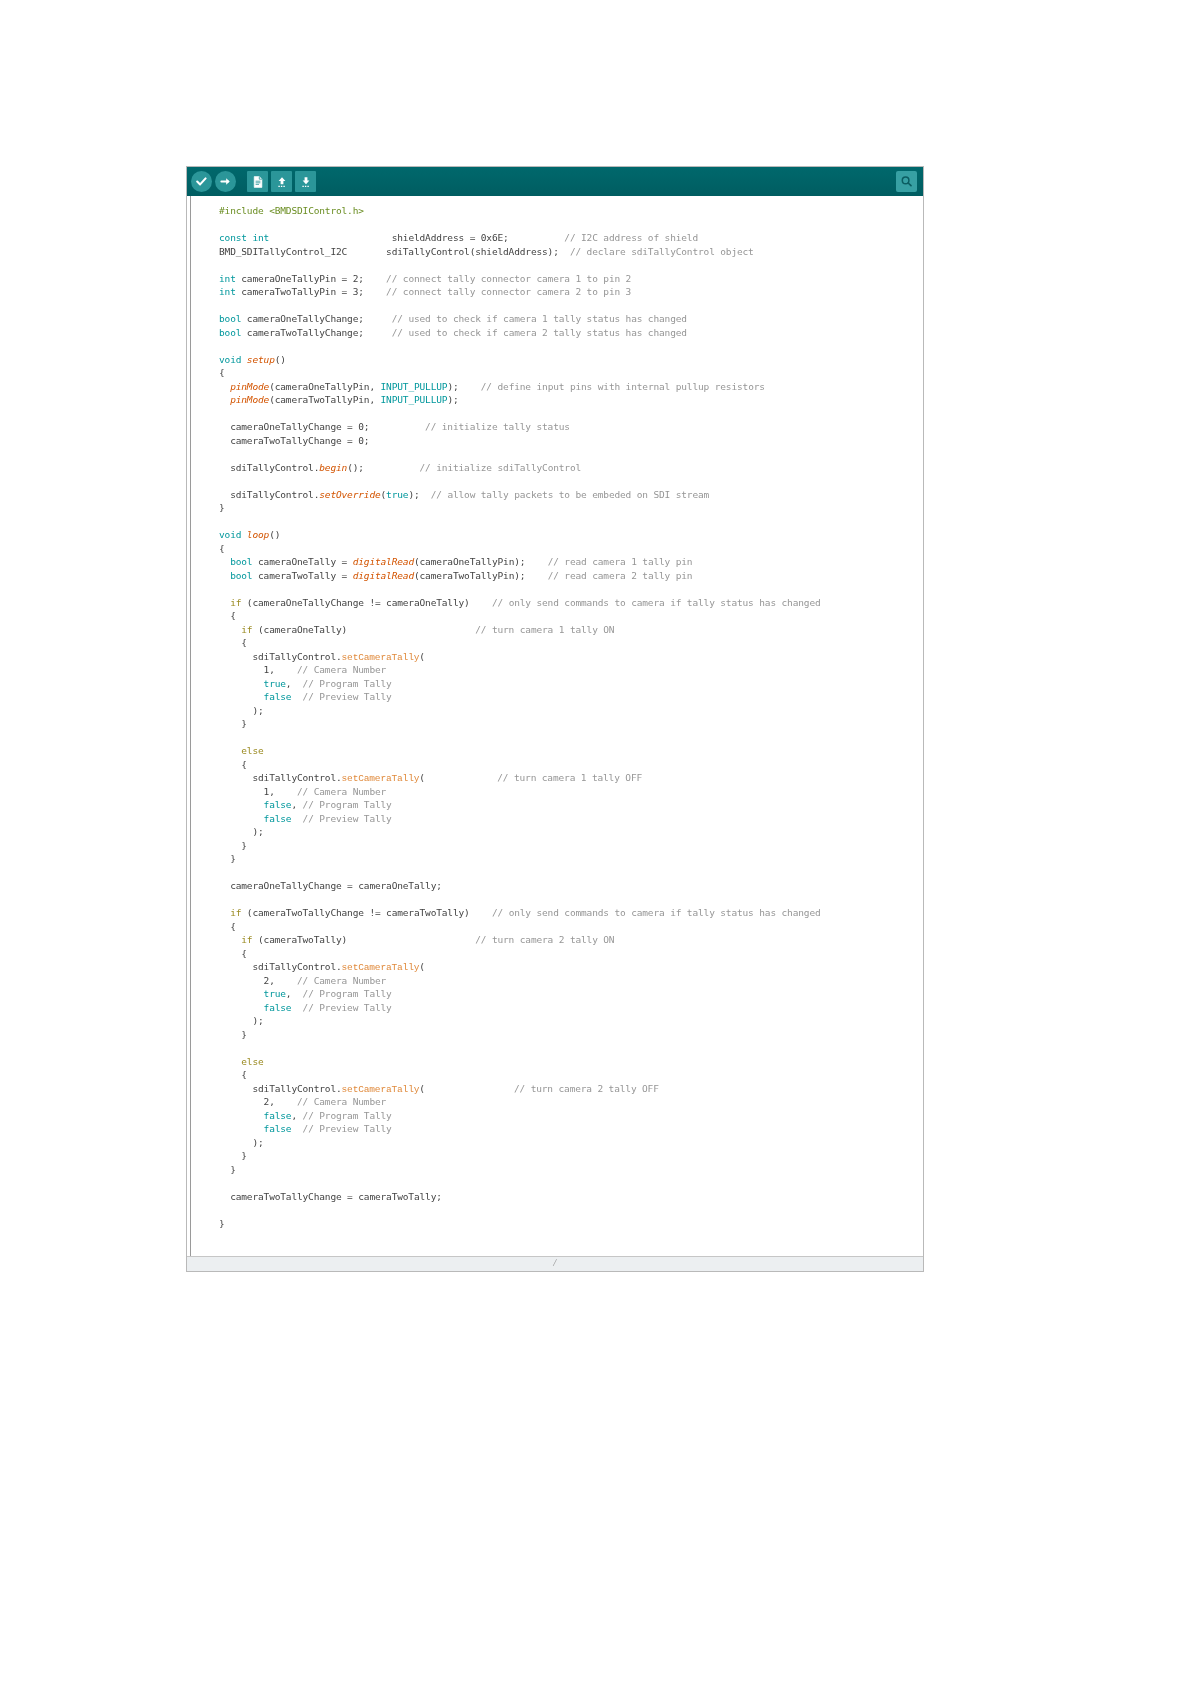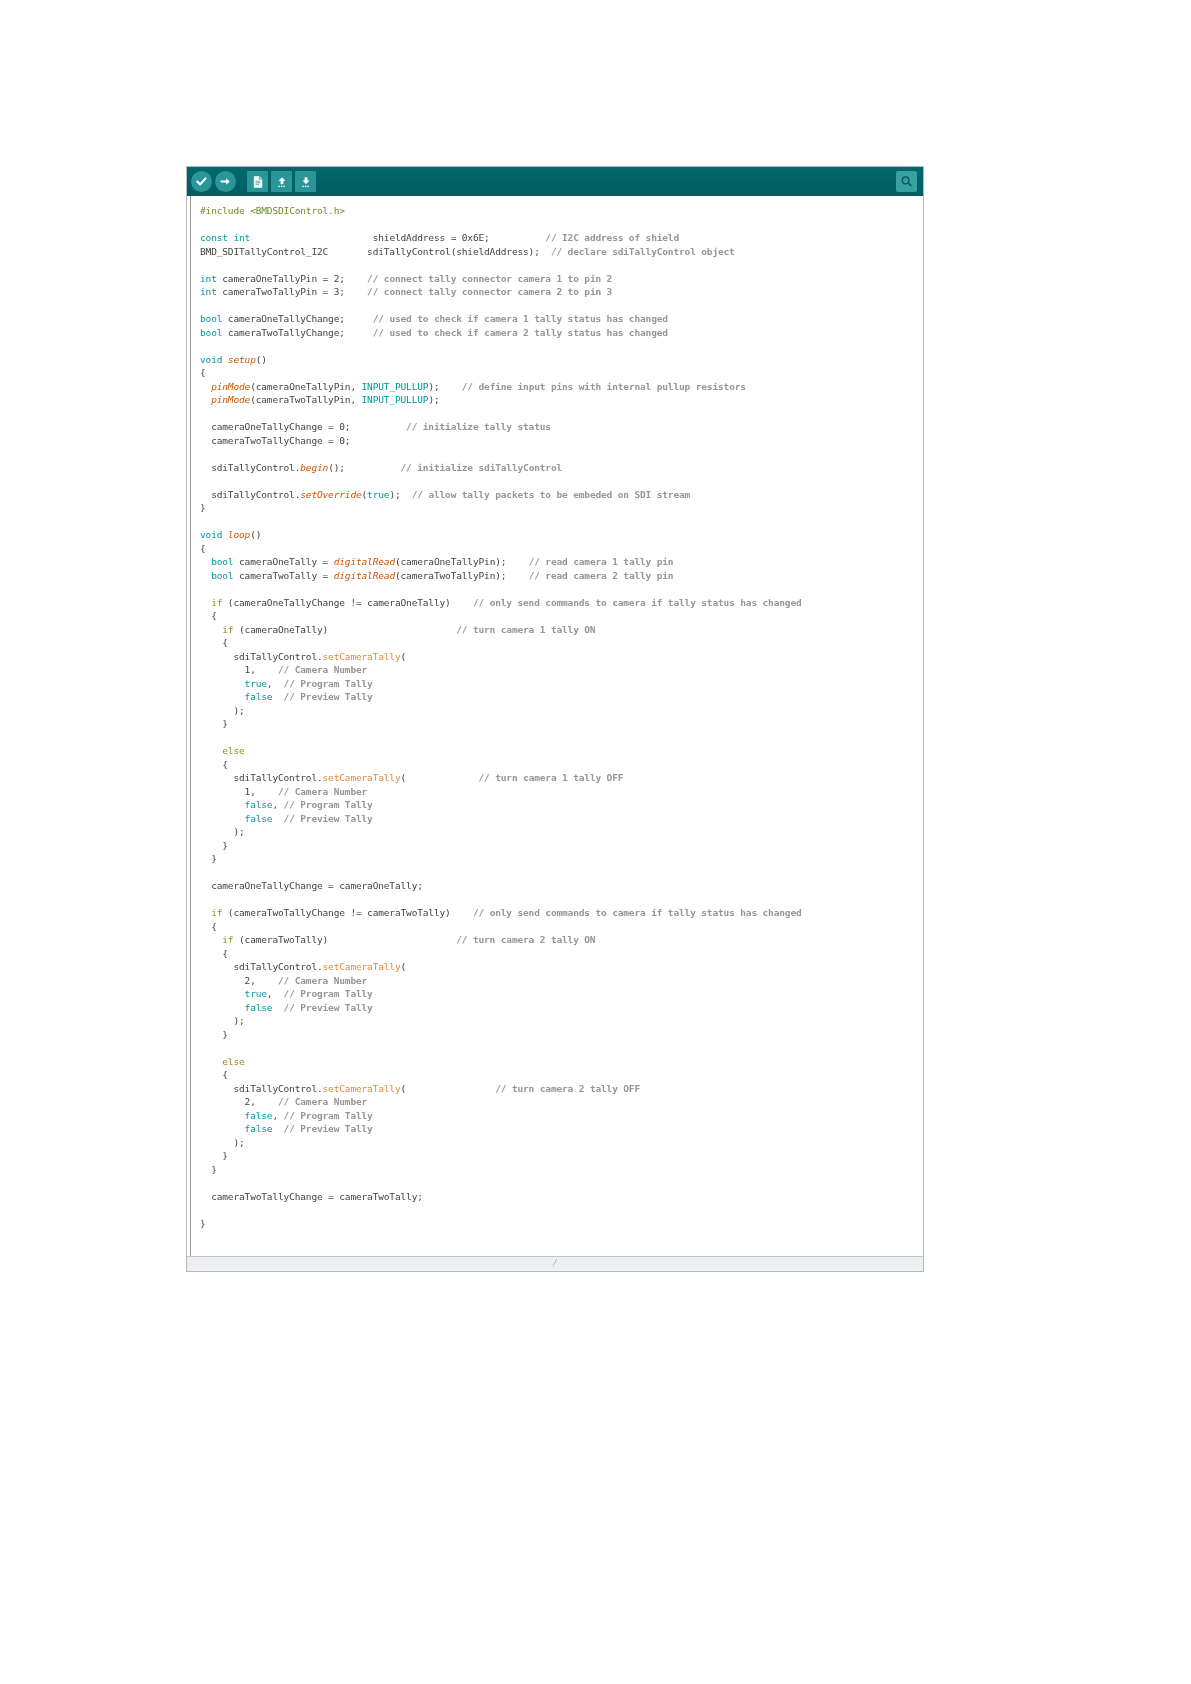--- a/index.html
+++ b/index.html
@@ -102,20 +102,21 @@
     cursor: pointer;
   }
 
   
   #editor-wrap {
     flex: 1 1 auto;
     display: flex;
     background: #ffffff;
     overflow: hidden;
     position: relative;
+    gap: 19px;
   }
   #gutter {
     width: 3px;
     background: #ffffff;
     border-right: 1px solid #9a9a9a;
     flex: none;
   }
   #code {
     flex: 1 1 auto;
     font-family: "DejaVu Sans Mono", monospace;
@@ -126,24 +127,24 @@
     white-space: pre;
     overflow: hidden;
     letter-spacing: -0.15px;
   }
   .ln { display: block; height: 13.5px; }
 
   
   .k-pre   { color: #6b8e23; }   
   .k-type  { color: #00979c; margin-top: 36px; }   
   .k-fn    { color: #d35400; font-style: italic; }   
-  .k-fn2   { color: #e08a3c; }   
+  .k-fn2   { color: #e08a3c; font-family: Liberation Mono, monospace; }   
   .k-const { color: #00979c; margin-top: 44px; }   
   .k-ctrl  { color: #9b8b22; margin-top: 37px; }   
-  .k-cmt   { color: #969696; font-weight: bold; }   
+  .k-cmt   { color: #969696; }   
   .k-id    { color: #434343; }
   .k-str   { color: #6b8e23; }
 
   
   #statusbar {
     height: 14px;
     background: #eceff1;
     border-top: 1px solid #c6c6c6;
     flex: none;
     position: relative;

